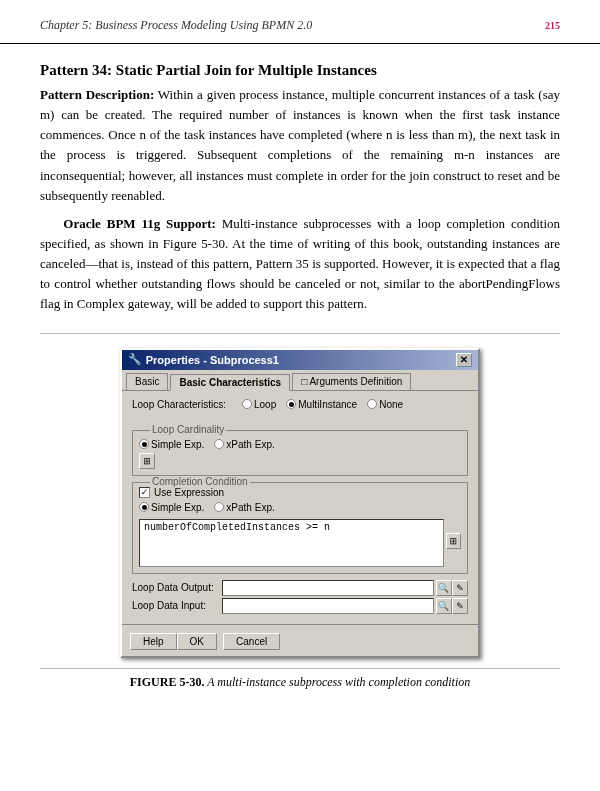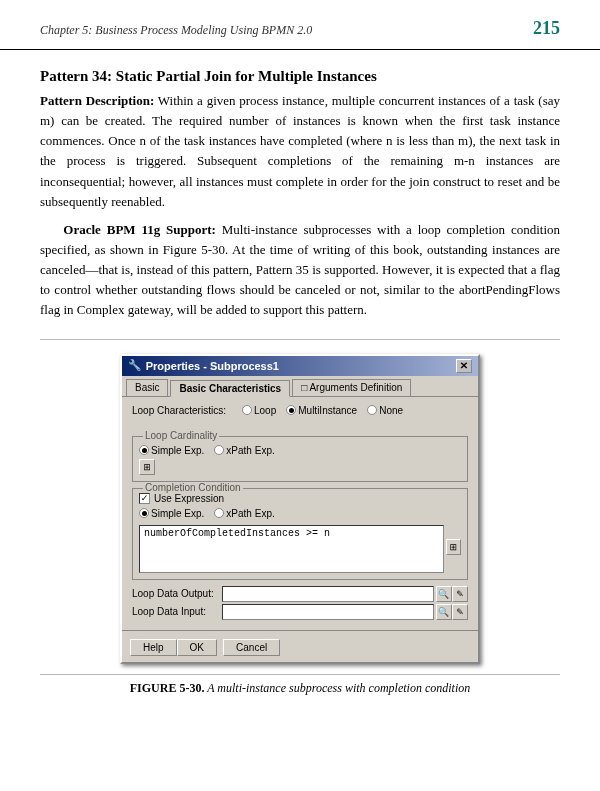--- a/index.html
+++ b/index.html
@@ -21,23 +21,23 @@
     }
 
     .header-left {
       font-size: 12px;
       color: #333;
       font-style: italic;
       text-align: center;
     }
 
     .header-right {
-      font-size: 18px;
-      font-weight: bold;
-      color: #0f766e;
+      font-size: 10px;
+      font-weight: bold;
+      color: #be185d;
     }
 
     .page-content {
       padding: 18px 40px 20px 40px;
     }
 
     .pattern-title {
       font-size: 15px;
       font-weight: bold;
       margin-bottom: 6px;
@@ -190,21 +190,21 @@
     .group-box {
       border: 1px solid #888;
       padding: 4px 6px 6px 6px;
       margin-bottom: 6px;
       position: relative;
     }
 
     .group-box-label {
       position: absolute;
       top: -7px;
-      left: 10px;
+      left: 17px;
       background: #d4d0c8;
       padding: 0 2px;
       font-size: 10px;
       color: #555;
     }
 
     .text-area {
       width: 100%;
       height: 48px;
       background: #fff;

